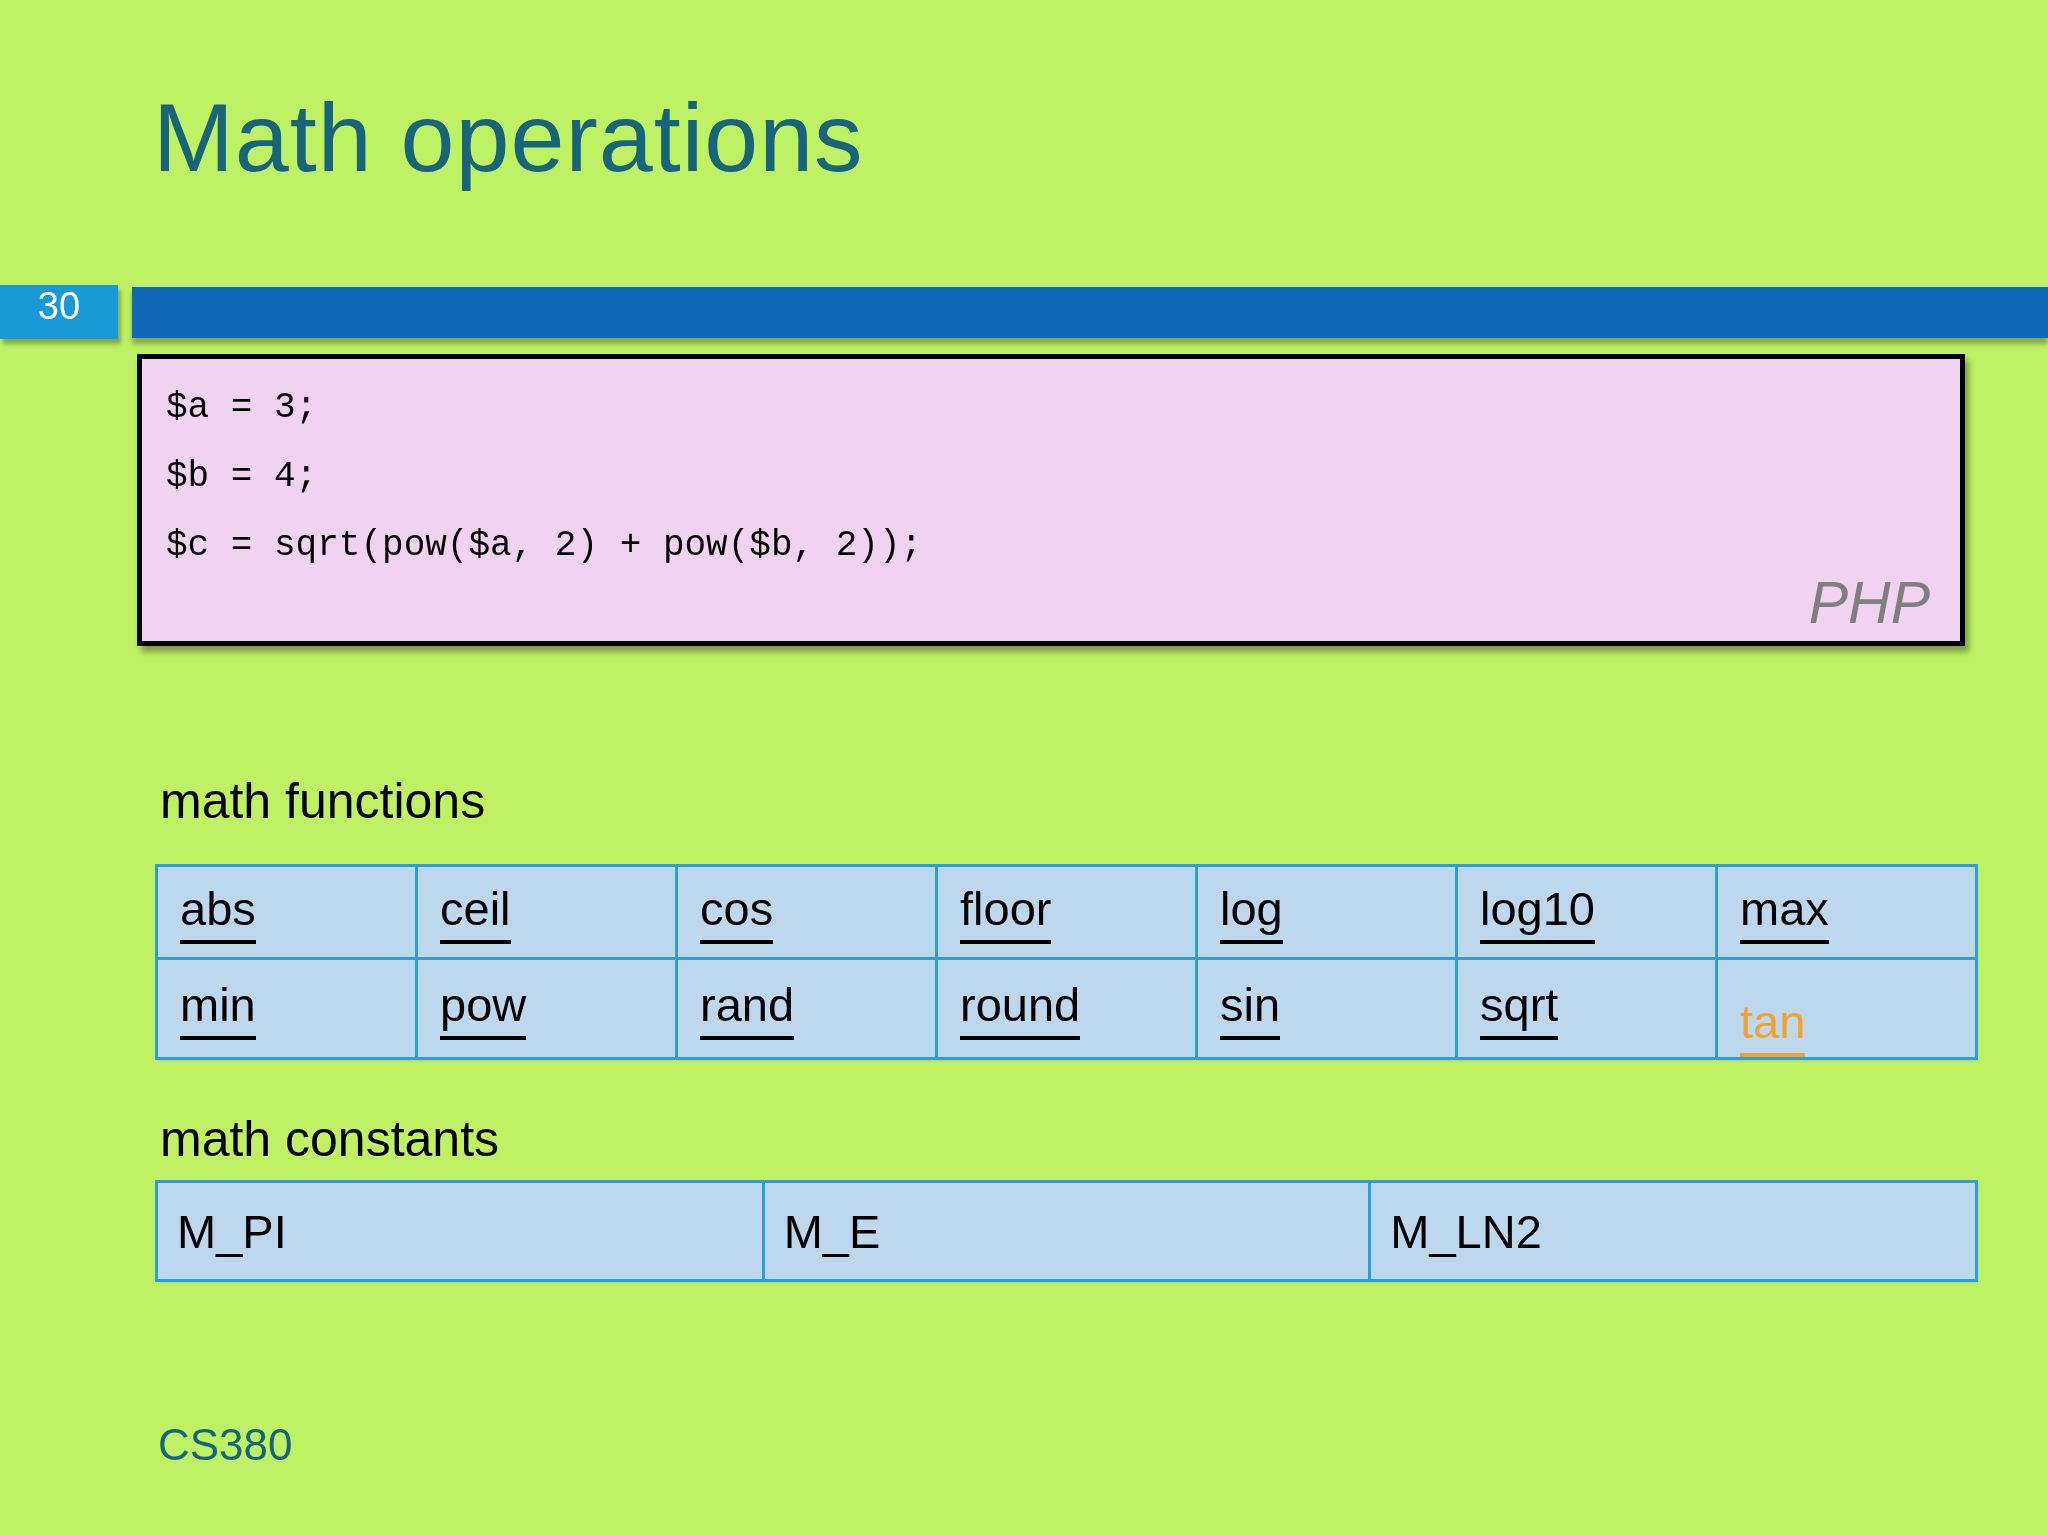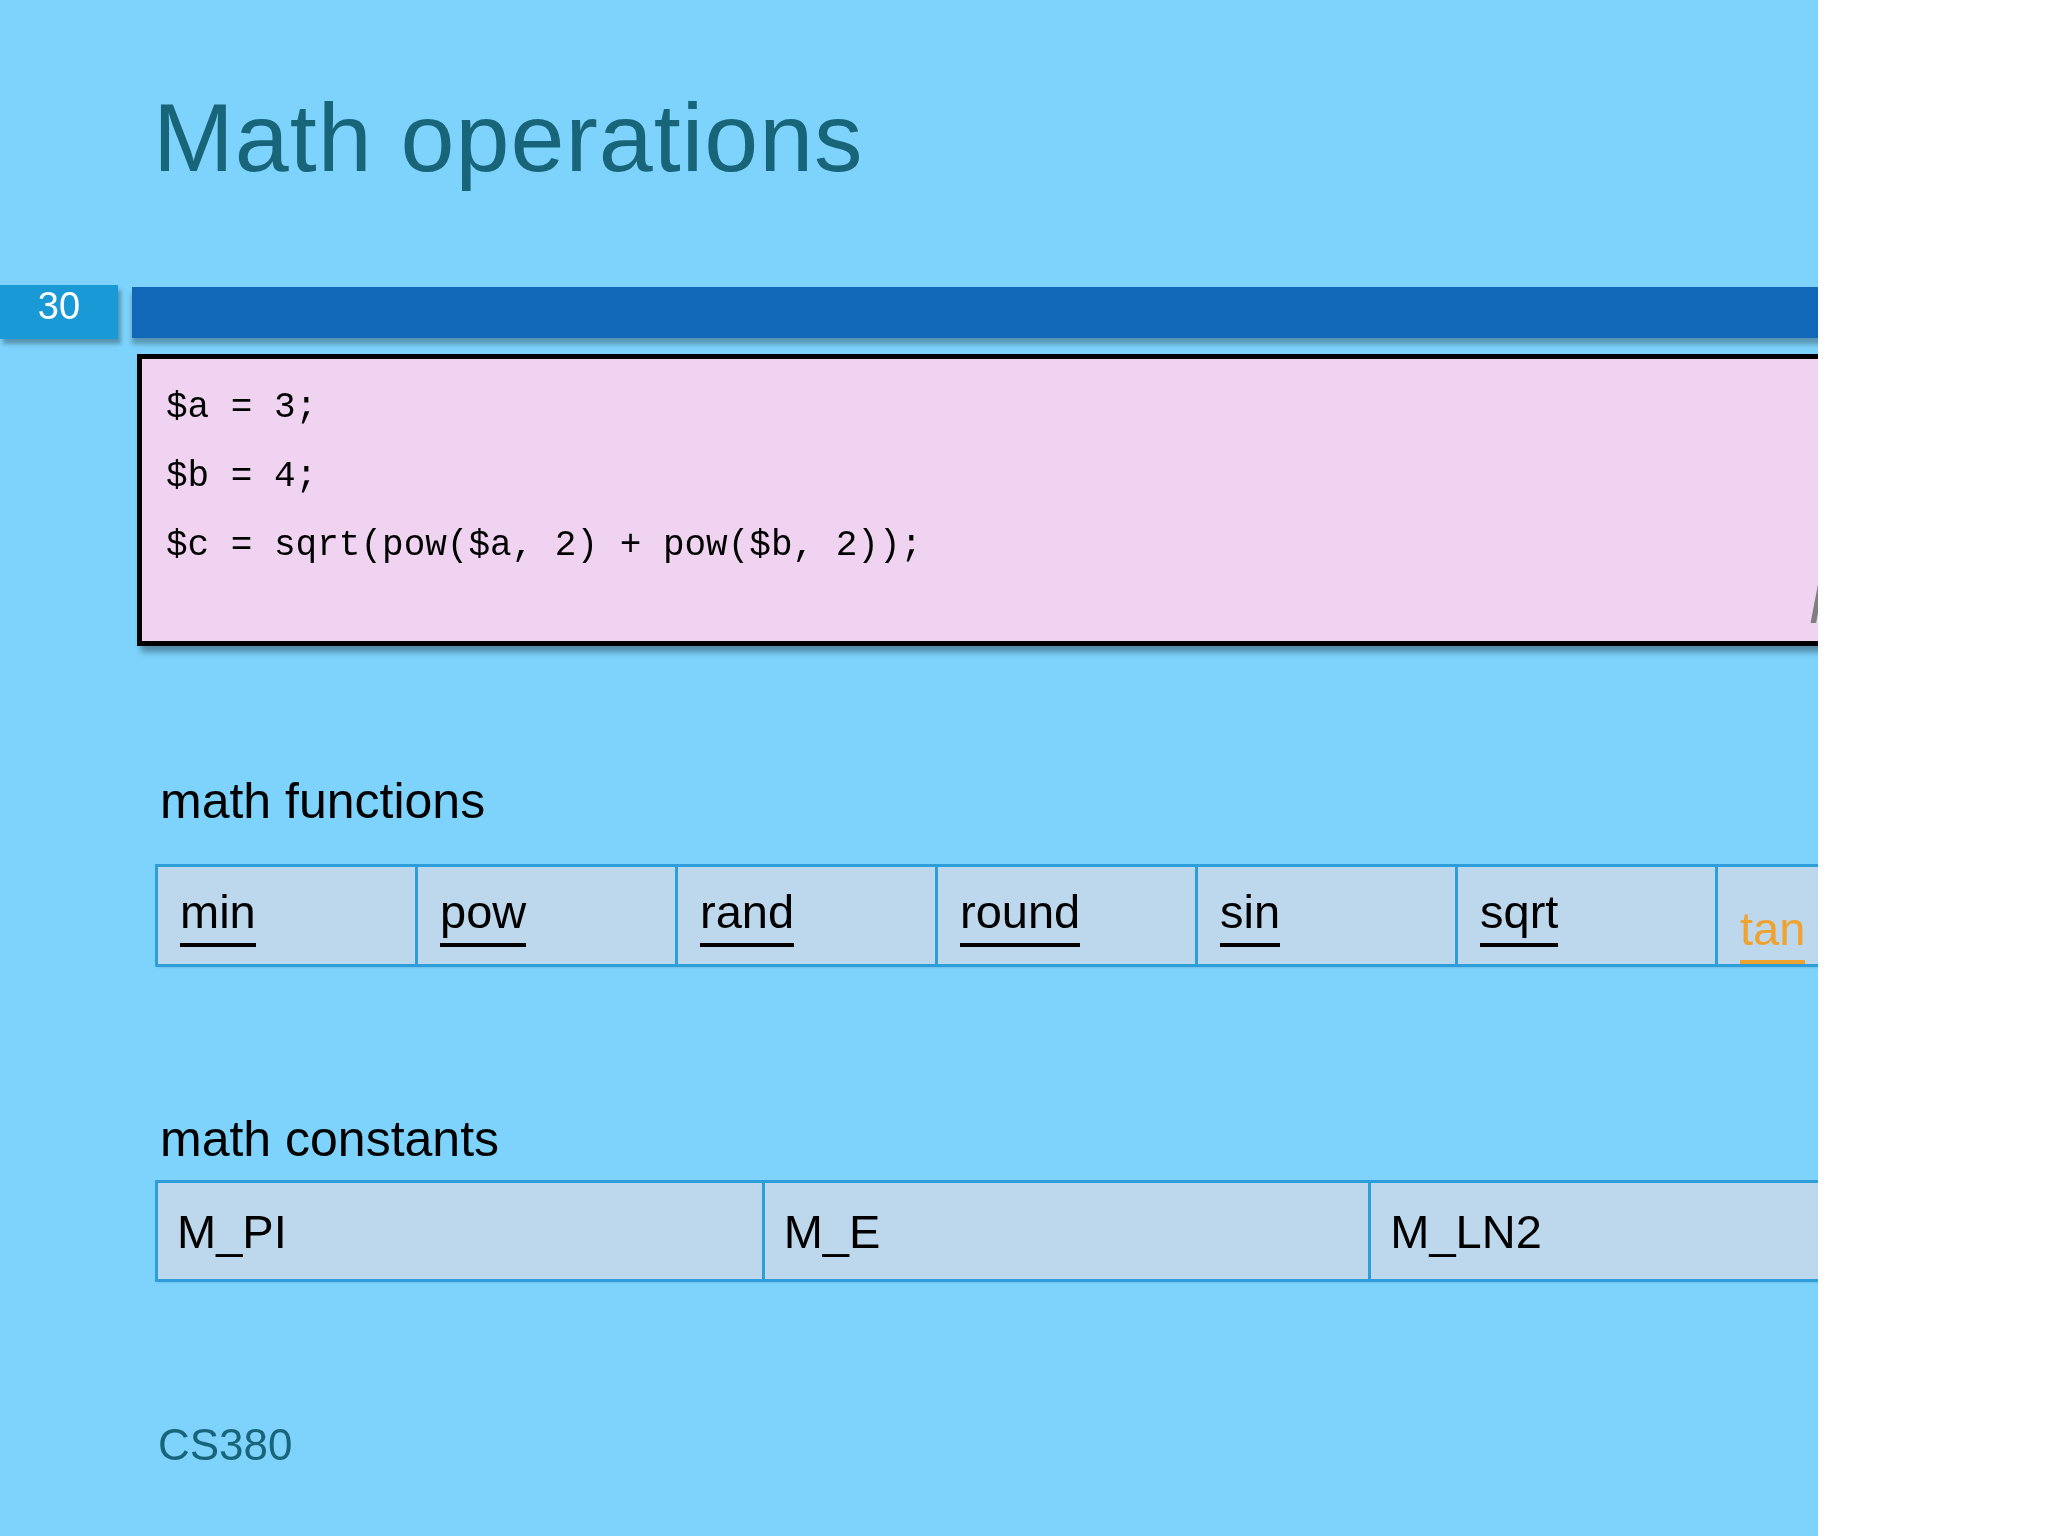--- a/index.html
+++ b/index.html
@@ -2,23 +2,23 @@
 <html><head>
 <meta charset="utf-8">
 <style>
   html, body {
     margin: 0;
     padding: 0;
     background: #ffffff;
   }
   .slide {
     position: relative;
-    width: 1818px;
+    width: 2048px;
     height: 1536px;
-    background: #7dd3fc;
+    background: #bef264;
     overflow: hidden;
     font-family: "Liberation Sans", sans-serif;
     color: #000000;
   }
 
   
   .slide-title {
     position: absolute;
     left: 153px;
     top: 82px;
@@ -150,20 +150,29 @@
     <div class="code-line">$a = 3;</div>
     <div class="code-line">$b = 4;</div>
     <div class="code-line">$c = sqrt(pow($a, 2) + pow($b, 2));</div>
     <div class="php-label">PHP</div>
   </div>
 
   <div class="section-label fn-label">math functions</div>
 
   <table class="blue-table fn-table">
     <tbody>
+        <tr>
+      <td><span class="fn-link">abs</span></td>
+      <td><span class="fn-link">ceil</span></td>
+      <td><span class="fn-link">cos</span></td>
+      <td><span class="fn-link">floor</span></td>
+      <td><span class="fn-link">log</span></td>
+      <td><span class="fn-link">log10</span></td>
+      <td><span class="fn-link">max</span></td>
+    </tr>
     <tr>
       <td><span class="fn-link">min</span></td>
       <td><span class="fn-link">pow</span></td>
       <td><span class="fn-link">rand</span></td>
       <td><span class="fn-link">round</span></td>
       <td><span class="fn-link">sin</span></td>
       <td><span class="fn-link">sqrt</span></td>
       <td><span class="fn-link visited">tan</span></td>
     </tr>
   </tbody>

